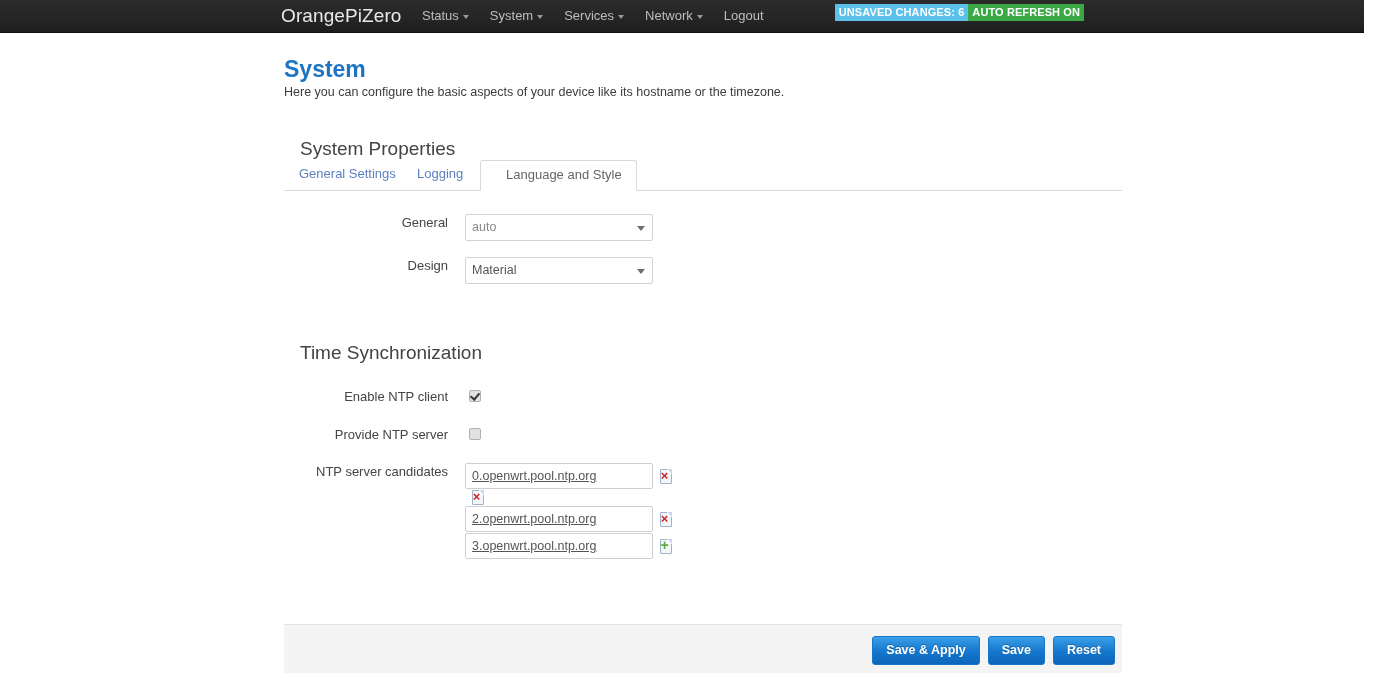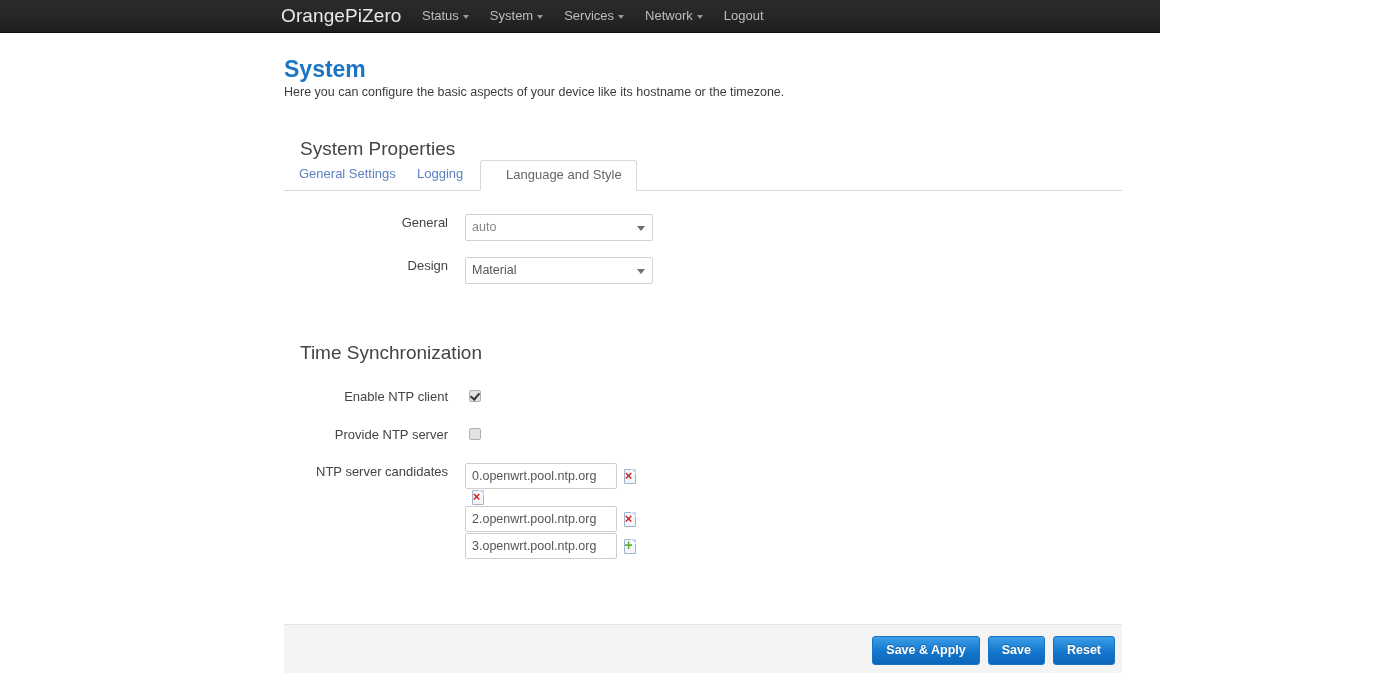--- a/index.html
+++ b/index.html
@@ -7,21 +7,21 @@
     margin: 0; padding: 0;
     width: 1400px; height: 673px;
     background: #ffffff;
     font-family: "Liberation Sans", sans-serif;
     overflow: hidden;
   }
 
   
   .navbar {
     position: absolute; top: 0; left: 0;
-    width: 1160px; height: 33px;
+    width: 1364px; height: 33px;
     background: linear-gradient(to bottom, #2b2b2b 0%, #252525 60%, #1d1d1d 100%);
     border-bottom: 1px solid #0e0e0e;
   }
   .brand {
     position: absolute; left: 281px; top: 4px;
     font-size: 19px; color: #e9e9e9;
     font-weight: 400; letter-spacing: .1px;
     line-height: 24px;
   }
   .nav-items {
@@ -136,29 +136,30 @@
     content: "";
     position: absolute; right: 8px; top: 12px;
     width: 0; height: 0;
     border-left: 4px solid transparent;
     border-right: 4px solid transparent;
     border-top: 5px solid #6e6e6e;
     pointer-events: none;
   }
 
   input.ctl-text {
-    width: 152px; height: 26px;
+    width: 188px; height: 26px;
     font-size: 12.5px;
     border: 1px solid #cfcfcf;
     border-radius: 2px;
     background: #fff;
     padding: 0 6px;
     color: #555;
     font-family: "Liberation Sans", sans-serif;
     display: block;
+    text-decoration: underline;
   }
   input.ctl-text::placeholder { color: #8d8d8d; }
 
   input.ctl-check {
     width: 12px; height: 12px;
     margin: 2px 0 0 4px;
     -webkit-appearance: none; appearance: none;
     border: 1px solid #b0b0b0;
     border-radius: 2px;
     background: #e2e2e2;
@@ -258,20 +259,24 @@
     </div>
     <div class="nav-item">
       <span>Network</span>
       <span class="caret"></span>
     </div>
     <div class="nav-item">
       <span>Logout</span>
     </div>
   </div>
 
+  <div class="badges">
+    <div class="badge badge-unsaved">UNSAVED CHANGES: 6</div>
+    <div class="badge badge-refresh">AUTO REFRESH ON</div>
+  </div>
 </div>
 
 <div class="page">
   <div class="content">
 
     <h1 class="page-title">System</h1>
     <div class="page-desc">Here you can configure the basic aspects of your device like its hostname or the timezone.</div>
 
     <h2 class="section-title sec-props">System Properties</h2>
 

